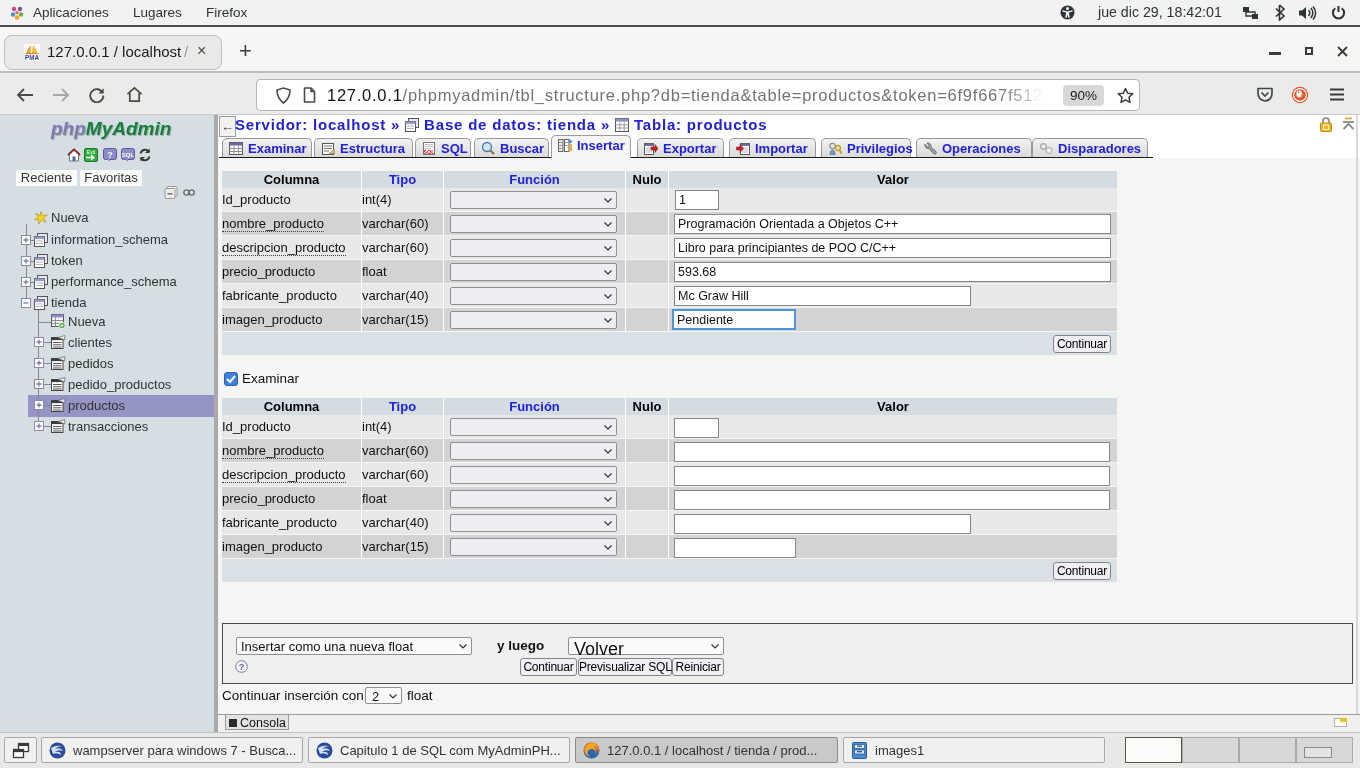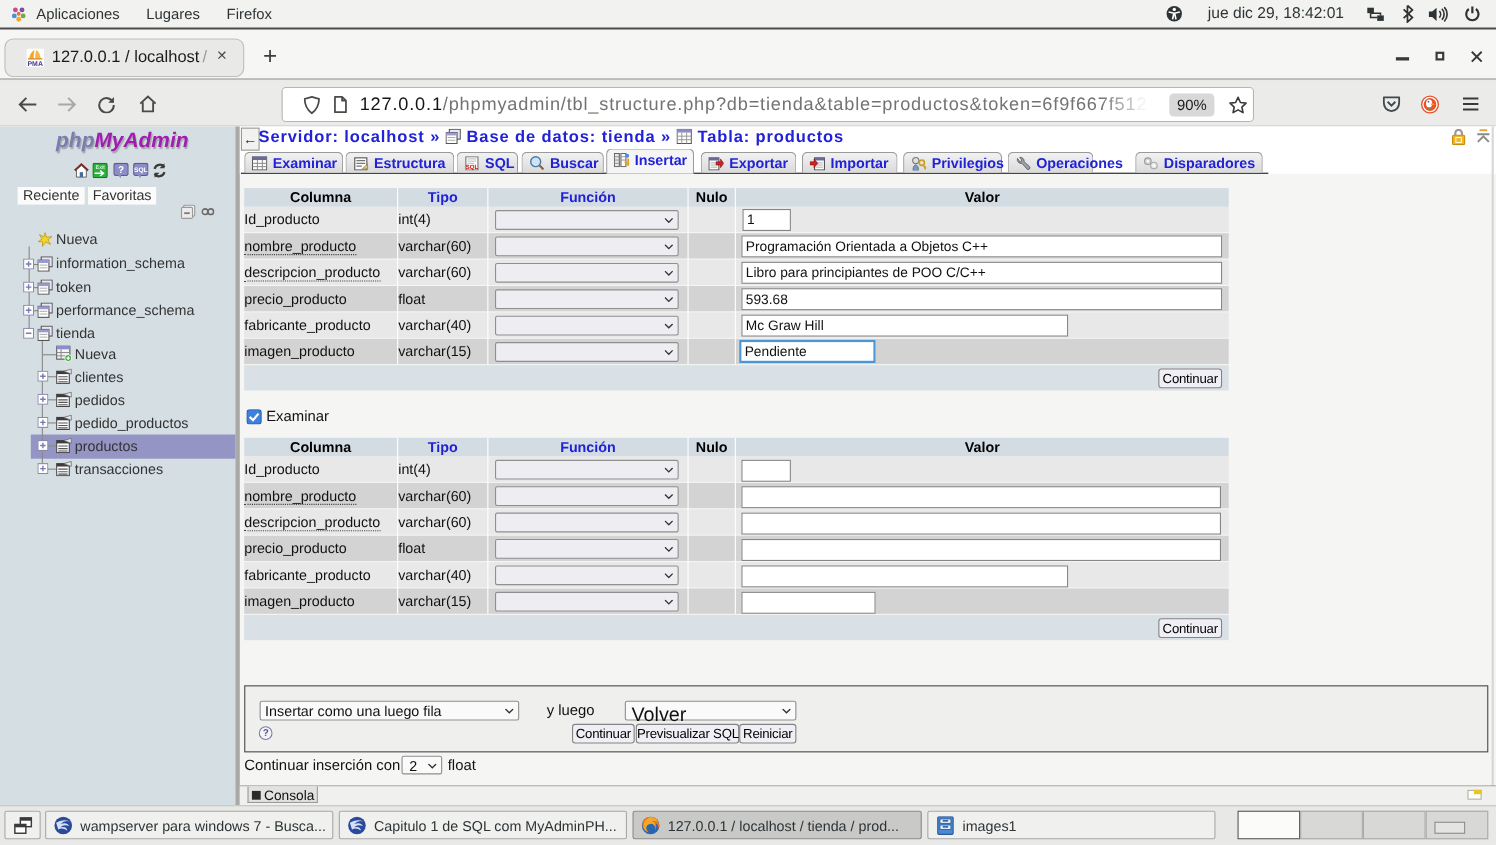--- a/index.html
+++ b/index.html
@@ -128,21 +128,21 @@
   <circle cx="9" cy="9" r="6.4" fill="none" stroke="#fff" stroke-width="1.2"></circle>
   <ellipse cx="8.2" cy="8" rx="2.8" ry="3.6" fill="#fff"></ellipse>
   <circle cx="7.6" cy="6.4" r="0.8" fill="#2b6cb0"></circle>
   <path d="M10 8.2 L14 8.6 L10 9.8 Z" fill="#f5a623"></path>
   <path d="M6.5 12.6 L9.5 12.2 L9.5 13.4 Z" fill="#56a832"></path>
 </svg>
 <svg class="abs" style="left:1329px;top:88px" width="16" height="13" viewBox="0 0 16 13">
   <path d="M1 1.5 L15 1.5 M1 6.5 L15 6.5 M1 11.5 L15 11.5" stroke="#3a3a38" stroke-width="1.9"></path>
 </svg>
 
-<div class="abs" style="left:51px;top:118px;width:130px;font-size:19px;font-weight:bold;font-style:italic;letter-spacing:0px;white-space:nowrap;text-shadow:1px 1px 1px rgba(0,0,0,0.25)"><span style="color:#7c7cb0">php</span><span style="color:#a21caf">MyAdmin</span></div>
+<div class="abs" style="left:51px;top:118px;width:130px;font-size:19px;font-weight:bold;font-style:italic;letter-spacing:0px;white-space:nowrap;text-shadow:1px 1px 1px rgba(0,0,0,0.25)"><span style="color:#7c7cb0">php</span><span style="color:#15803d">MyAdmin</span></div>
 <svg class="abs" style="left:67px;top:148px" width="14" height="14" viewBox="0 0 14 14">
   <path d="M1 7 L7 1.5 L13 7" stroke="#8a1f1f" stroke-width="2" fill="none"></path>
   <path d="M2.5 6.5 L7 2.5 L11.5 6.5 L11.5 13 L2.5 13 Z" fill="#fff" stroke="#555" stroke-width="0.8"></path>
   <rect x="5.5" y="8.5" width="3" height="4.5" fill="#4a6a9a"></rect>
 </svg>
 <svg class="abs" style="left:84px;top:148px" width="14" height="14" viewBox="0 0 14 14">
   <rect x="0.5" y="0.5" width="13" height="13" rx="1.5" fill="#2eae3c" stroke="#1a7a26"></rect>
   <text x="7" y="6" font-size="5" fill="#fff" text-anchor="middle" font-family="Liberation Sans">Exit</text>
   <path d="M2 9.5 L9 9.5 M7 7 L10 9.5 L7 12" stroke="#fff" stroke-width="1.4" fill="none"></path>
 </svg>
@@ -369,21 +369,21 @@
       <path d="M6 6 L12 6 M6 8 L12 8 M6 10 L12 10" stroke="#aaa" stroke-width="0.8"></path>
       <path d="M0.5 5 L4 5 L4 2.5 L7.5 6.5 L4 10.5 L4 8 L0.5 8 Z" fill="#cc2222" stroke="#7a1010" stroke-width="0.5"></path>
     </svg>Importar</div>
 <div class="ptab" style="left:821px;top:138px;width:90px;padding-left:6px">
   <svg width="14" height="13" viewBox="0 0 14 13">
       <circle cx="4.5" cy="4" r="2.8" fill="#e0e0e0" stroke="#777"></circle>
       <path d="M2 13 Q2 8 4.5 8 Q7 8 7 13 Z" fill="#7a9ac0" stroke="#4a6a90" stroke-width="0.7"></path>
       <circle cx="10" cy="6" r="2.4" fill="none" stroke="#caa020" stroke-width="1.5"></circle>
       <path d="M11.5 8 L13.5 12 M12.5 10.5 L14 9.5" stroke="#caa020" stroke-width="1.5"></path>
     </svg>Privilegios</div>
-<div class="ptab" style="left:916px;top:138px;width:78px;padding-left:6px">
+<div class="ptab" style="left:916px;top:138px;width:116px;padding-left:6px">
   <svg width="14" height="13" viewBox="0 0 14 13">
       <path d="M2 2 A3.5 3.5 0 0 0 6 6.5 L10.5 11.5 A1.6 1.6 0 0 0 13 9.5 L8 5 A3.5 3.5 0 0 0 4 1 L6 3.5 L4.5 5.5 Z" fill="#9aa0a8" stroke="#5a6068" stroke-width="0.8"></path>
     </svg>Operaciones</div>
 <div class="ptab" style="left:1032px;top:138px;width:116px;padding-left:6px">
   <svg width="14" height="13" viewBox="0 0 14 13">
       <circle cx="4.5" cy="4.5" r="3" fill="#d8d8d8" stroke="#999"></circle>
       <circle cx="10" cy="8.5" r="3" fill="#e8e8e8" stroke="#aaa"></circle>
       <circle cx="4.5" cy="4.5" r="1.1" fill="#fff"></circle>
       <circle cx="10" cy="8.5" r="1.1" fill="#fff"></circle>
     </svg>Disparadores</div>
@@ -523,22 +523,22 @@
 <input class="val" style="left: 674px; top: 490px; width: 436px;">
 <input class="val" style="left: 674px; top: 514px; width: 297px;">
 <input class="val" style="left: 674px; top: 538px; width: 122px;">
 <div class="btn" style="left:1053px;top:562px;width:58px;height:18px;line-height:16px">Continuar</div>
 
 <div class="abs" style="left:222px;top:623px;width:1131px;height:61px;background:#efefed;border:1px solid #4a4a4a"></div>
 <select class="fnsel" style="left:236px;top:637px;width:236px;height:18px;background:#fafafa;padding-left:4px"></select>
 <svg class="chev" style="left:459px;top:644px" viewBox="0 0 8 5">
     <path d="M0.5 0.5 L4 4 L7.5 0.5" stroke="#333" stroke-width="1.2" fill="none"></path>
   </svg>
-<span class="abs" style="left:241px;top:639px;font-size:13px;color:#111;z-index:2">Insertar como una luego fila</span>
-<span class="abs" style="left:497px;top:638px;font-size:13.5px;font-weight:normal;color:#111">y luego</span>
+<span class="abs" style="left:241px;top:639px;font-size:13px;color:#111;z-index:2">Insertar como una nueva float</span>
+<span class="abs" style="left:497px;top:638px;font-size:13.5px;font-weight:bold;color:#111">y luego</span>
 <select class="fnsel" style="left:568px;top:637px;width:156px;height:18px;background:#fafafa"></select>
 <svg class="chev" style="left:711px;top:644px" viewBox="0 0 8 5">
     <path d="M0.5 0.5 L4 4 L7.5 0.5" stroke="#333" stroke-width="1.2" fill="none"></path>
   </svg>
 <span class="abs" style="left:574px;top:639px;font-size:18px;color:#111;z-index:2">Volver</span>
 <svg class="abs" style="left:235px;top:660px" width="13" height="13" viewBox="0 0 13 13">
   <circle cx="6.5" cy="6.5" r="5.8" fill="#f4f4f8" stroke="#7a7aa8" stroke-width="1"></circle>
   <text x="6.5" y="9.5" font-size="9" font-weight="bold" fill="#5a5a9a" text-anchor="middle" font-family="Liberation Sans">?</text>
 </svg>
 <div class="btn" style="left:520px;top:658px;width:57px;height:18px;line-height:16px">Continuar</div>

